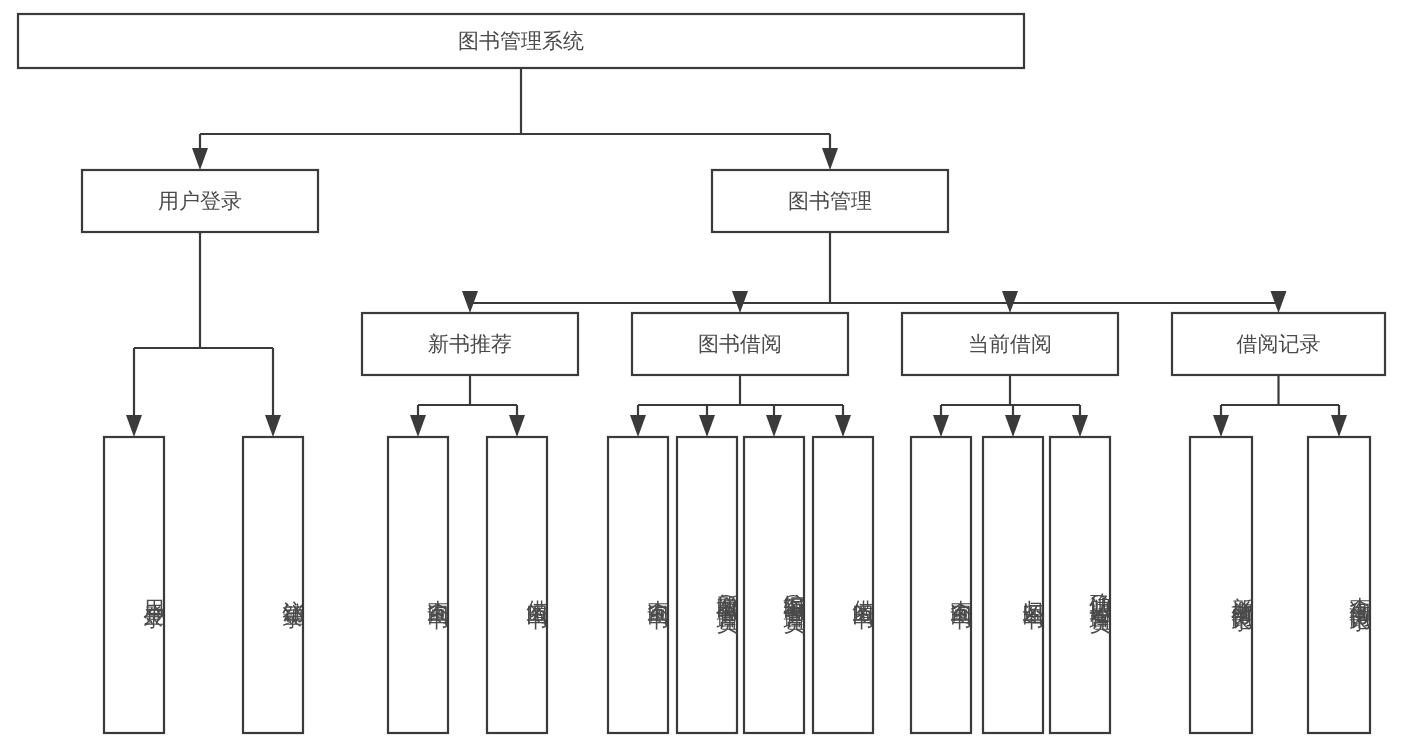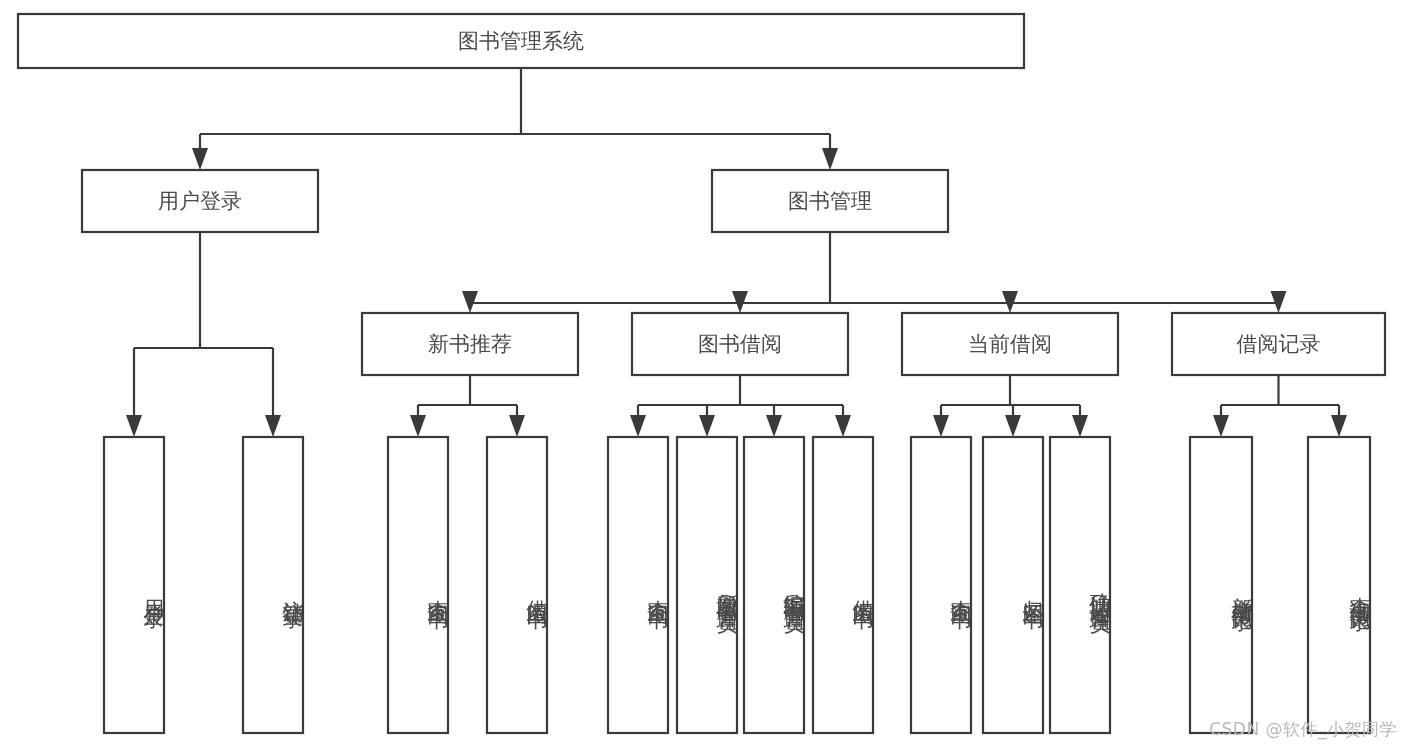--- a/index.html
+++ b/index.html
@@ -201,14 +201,13 @@
         <span>确认归还（管理员）</span>
       </div>
       <div class="leaf-label-wrap" style="left: 1190px; top: 453px; width: 62px; height: 272px;">
         <span>新增借阅记录</span>
       </div>
       <div class="leaf-label-wrap" style="left: 1308px; top: 453px; width: 62px; height: 272px;">
         <span>查询借阅记录</span>
       </div>
     </div>
 
-  <div class="watermark">CSDN @软件_小贺同学</div>
 </div>
 
 </body></html>

